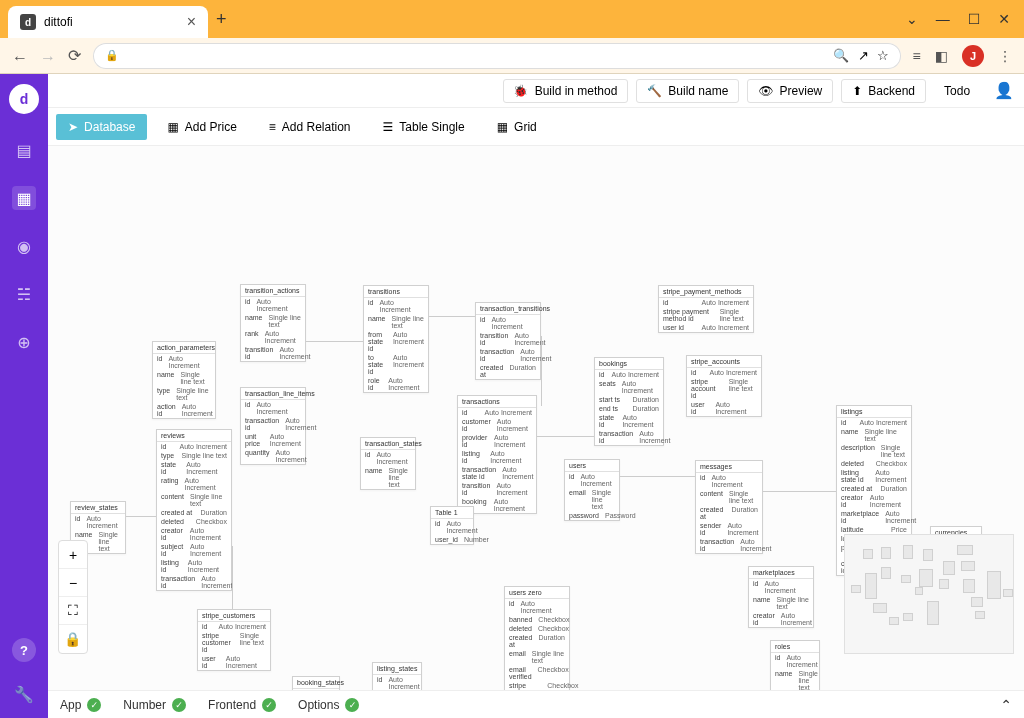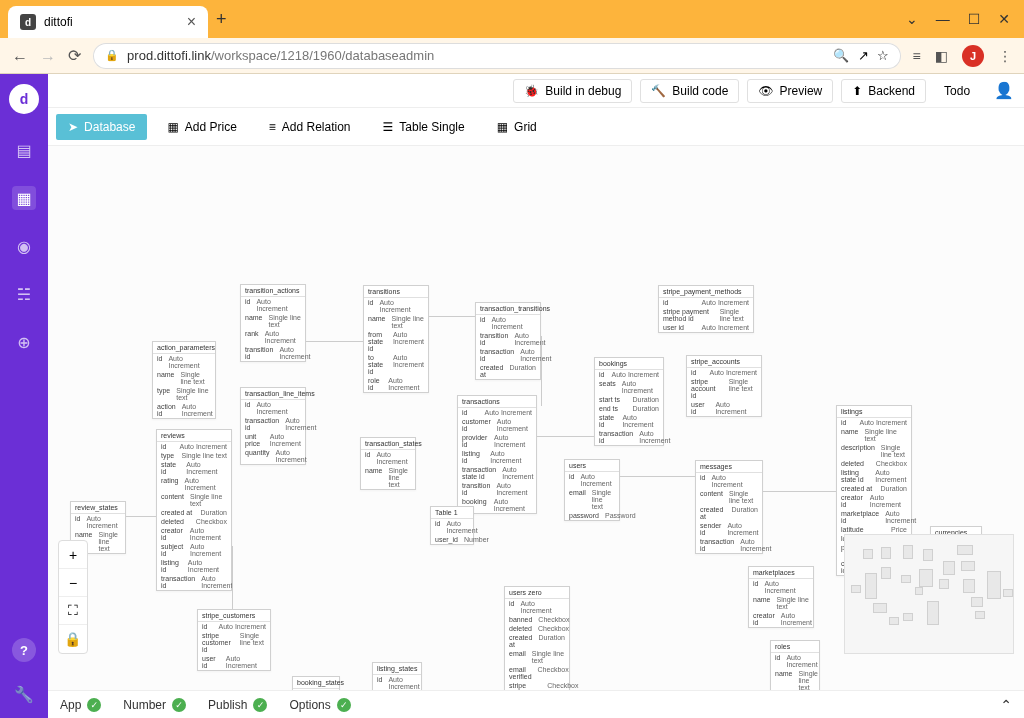--- a/index.html
+++ b/index.html
@@ -81,23 +81,20 @@
     <span>✕</span>
   </div>
 </div>
 
 <div class="address-row">
   <span class="nav-btn">←</span>
   <span class="nav-btn" style="color:#bbb">→</span>
   <span class="nav-btn">⟳</span>
   <div class="url-bar">
     <span class="url-lock">🔒</span>
-    <span class="url-text">
-      <span>prod.dittofi.link</span><span class="path">/workspace/1218/1960/databaseadmin</span>
-    </span>
     <span style="margin-left:auto">🔍</span>
     <span>↗</span>
     <span>☆</span>
   </div>
   <div class="addr-icons">
     <span>≡</span>
     <span>◧</span>
     <span class="avatar">J</span>
     <span>⋮</span>
   </div>
@@ -114,25 +111,25 @@
     <div class="sidebar-bottom">
       <div class="help-icon">?</div>
       <div class="sidebar-icon">🔧</div>
     </div>
   </div>
 
   <div class="main">
     <div class="top-actions">
       <div class="action-btn">
           <span class="act-ico">🐞</span>
-          <span>Build in debug</span>
+          <span>Build in method</span>
         </div>
       <div class="action-btn">
           <span class="act-ico">🔨</span>
-          <span>Build code</span>
+          <span>Build name</span>
         </div>
       <div class="action-btn">
           <span class="act-ico">👁</span>
           <span>Preview</span>
         </div>
       <div class="action-btn">
           <span class="act-ico">⬆</span>
           <span>Backend</span>
         </div>
       <div class="action-btn plain">
@@ -664,21 +661,21 @@
     <div class="status-bar">
       <div class="status-item">
           <span>App</span>
           <span class="check">✓</span>
         </div>
       <div class="status-item">
           <span>Number</span>
           <span class="check">✓</span>
         </div>
       <div class="status-item">
-          <span>Publish</span>
+          <span>Frontend</span>
           <span class="check">✓</span>
         </div>
       <div class="status-item">
           <span>Options</span>
           <span class="check">✓</span>
         </div>
       <span class="status-chevron">⌃</span>
     </div>
   </div>
 </div>

